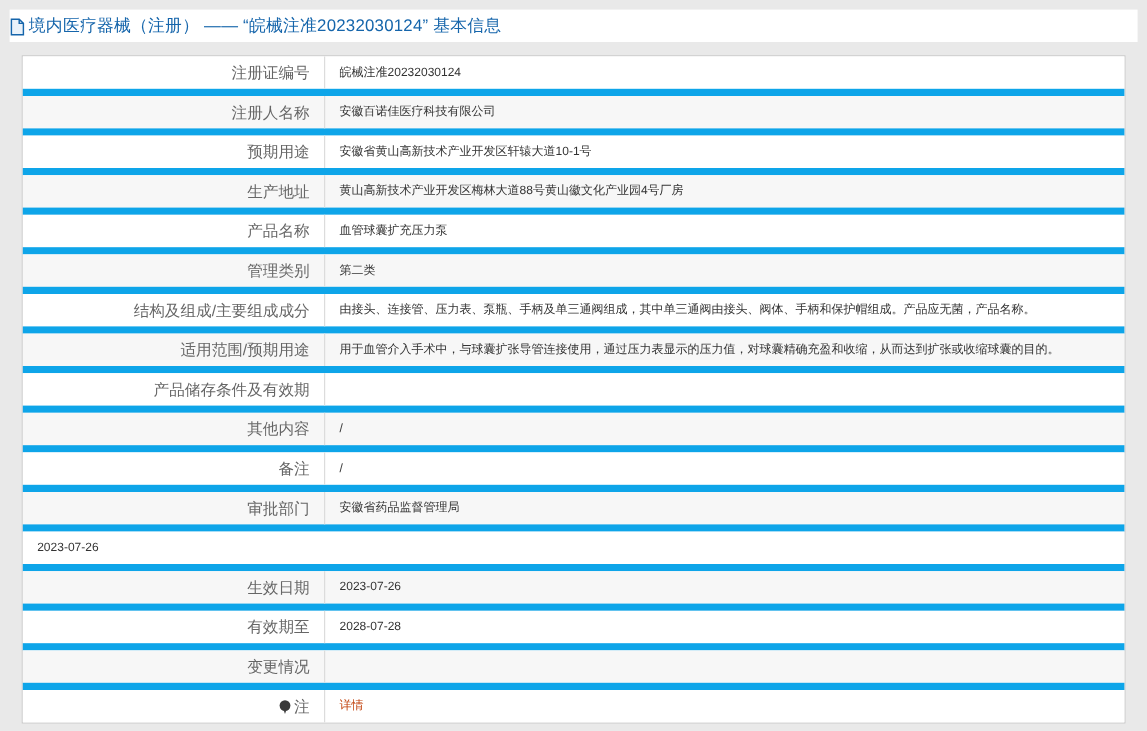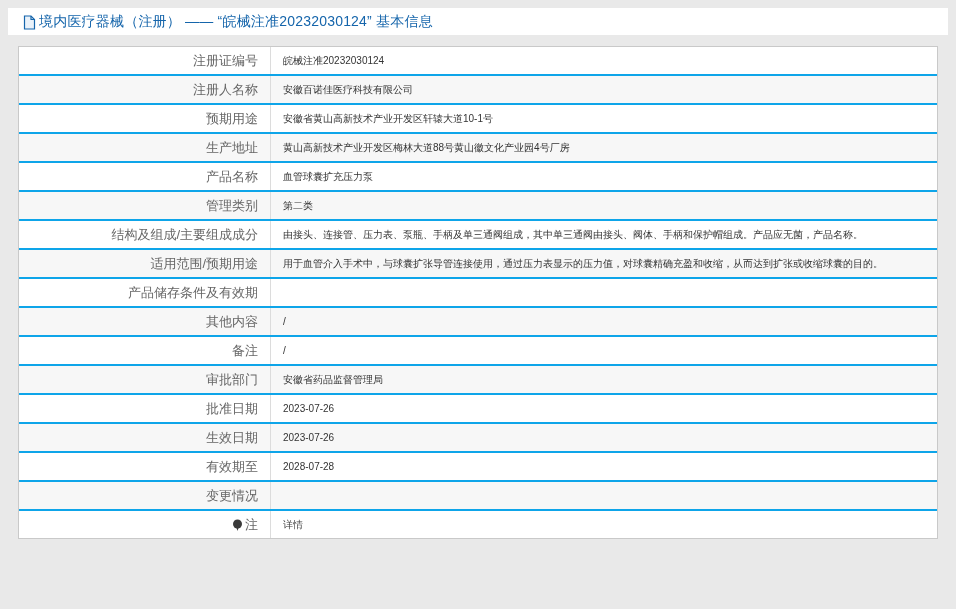--- a/index.html
+++ b/index.html
@@ -8,41 +8,41 @@
     background: #e9e9e9;
     font-family: "Liberation Sans", "DejaVu Sans", sans-serif;
     overflow: hidden;
   }
   .titlebar {
     margin: 8px 8px 0 8px;
     height: 27px;
     background: #ffffff;
     display: flex;
     align-items: center;
-    padding-left: 15px;
+    padding-left: 0;
   }
   .doc-icon { display: inline-flex; margin-right: 3px; margin-top: 1px; }
   .page-title {
     font-size: 14px;
     font-weight: normal;
     color: #1565ab;
     letter-spacing: 0.2px;
     white-space: nowrap;
   }
   .info-table {
     margin: 11px 18px 0 18px;
     width: 920px;
     border: 1px solid #c9c9c9;
     background: #ffffff;
   }
   .trow {
     display: flex;
     align-items: center;
     min-height: 27px;
-    border-bottom: 2px solid #0ea5e9;
+    border-bottom: 6px solid #0ea5e9;
     background: #ffffff;
   }
   .trow:last-child { border-bottom: none; }
   .trow:nth-child(even) { background: #f7f7f7; }
   .tlabel {
     width: 252px;
     flex: none;
     align-self: stretch;
     display: flex;
     align-items: center;
@@ -55,21 +55,21 @@
     line-height: 19px;
   }
   .tvalue {
     flex: 1;
     padding: 4px 12px;
     font-size: 10px;
     color: #333333;
     line-height: 19px;
   }
   .tvalue a {
-    color: #404040;
+    color: #c2410c;
     text-decoration: none;
     cursor: pointer;
   }
   .note-icon { display: inline-flex; margin-right: 2px; position: relative; top: 1px; }
 </style>
 </head>
 <body>
 
 <div class="titlebar">
   <span class="doc-icon">
@@ -124,21 +124,20 @@
     </div>
     <div class="trow">
       <div class="tlabel">备注</div>
       <div class="tvalue">/</div>
     </div>
     <div class="trow">
       <div class="tlabel">审批部门</div>
       <div class="tvalue">安徽省药品监督管理局</div>
     </div>
     <div class="trow">
-      <div class="tlabel">批准日期</div>
       <div class="tvalue">2023-07-26</div>
     </div>
     <div class="trow">
       <div class="tlabel">生效日期</div>
       <div class="tvalue">2023-07-26</div>
     </div>
     <div class="trow">
       <div class="tlabel">有效期至</div>
       <div class="tvalue">2028-07-28</div>
     </div>

